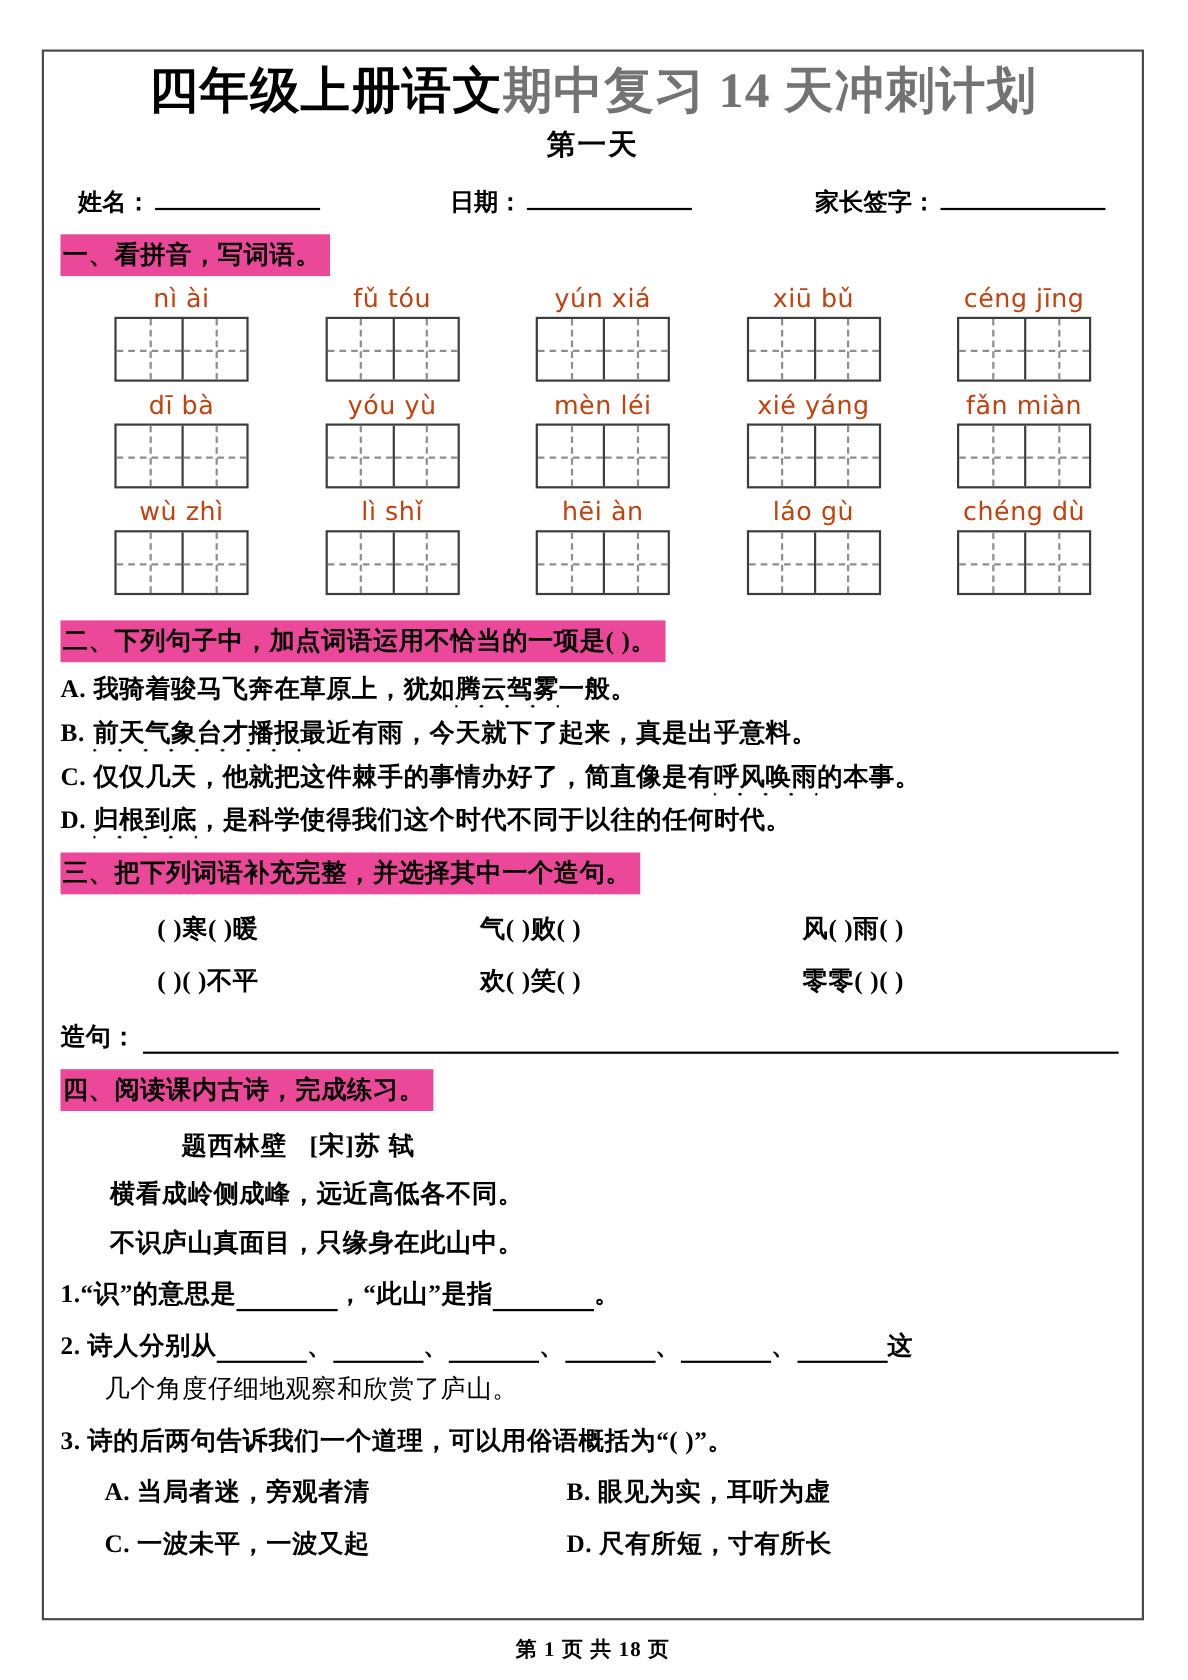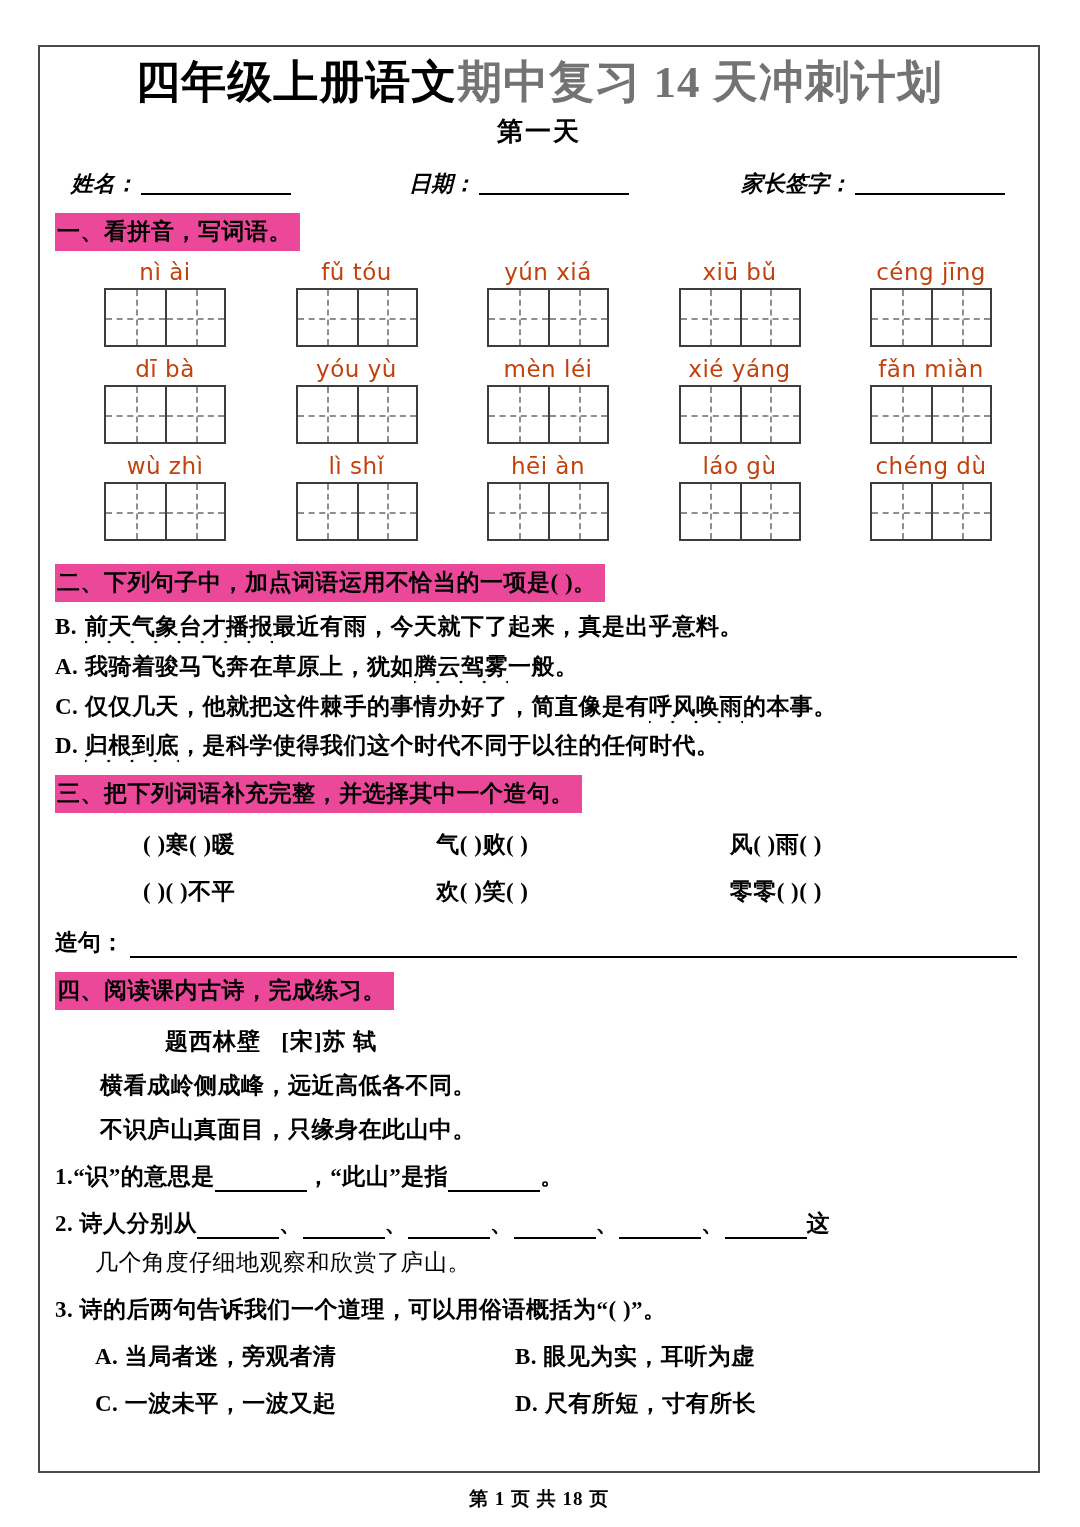--- a/index.html
+++ b/index.html
@@ -54,21 +54,21 @@
 
   
   .info-row {
     display: flex;
     font-size: 22px;
     font-weight: bold;
     margin-top: 20px;
     padding: 0 10px 0 16px;
     align-items: flex-end;
   }
-  .info-item { display: flex; align-items: center; white-space: nowrap; font-style: italic; }
+  .info-item { display: flex; align-items: flex-start; white-space: nowrap; }
   .info-item .lbl { margin-right: 4px; }
   .blank-ul {
     display: inline-block;
     border-bottom: 2px solid #000;
     height: 20px;
   }
   .w150 { width: 150px; }
   .spacer-a { width: 118px; }
   .spacer-b { width: 112px; }
 
@@ -395,24 +395,24 @@
             <div class="tzg-cell"></div>
           </div>
       </div>
     </div>
   </div>
 
   
   <div class="sec-head">二、下列句子中，加点词语运用不恰当的一项是(      )。</div>
 
   <div class="qline">
+    <span class="optlab">A.</span><span>我骑着骏马飞奔在草原上，犹如</span><span class="dotted">腾云驾雾</span><span>一般。</span>
+  </div>
+  <div class="qline">
     <span class="optlab">B.</span><span class="dotted">前天气象台才播报</span><span>最近有雨，今天就下了起来，真是出乎意料。</span>
-  </div>
-  <div class="qline">
-    <span class="optlab">A.</span><span>我骑着骏马飞奔在草原上，犹如</span><span class="dotted">腾云驾雾</span><span>一般。</span>
   </div>
   <div class="qline">
     <span class="optlab">C.</span><span>仅仅几天，他就把这件棘手的事情办好了，简直像是有</span><span class="dotted">呼风唤雨</span><span>的本事。</span>
   </div>
   <div class="qline">
     <span class="optlab">D.</span><span class="dotted">归根到底</span><span>，是科学使得我们这个时代不同于以往的任何时代。</span>
   </div>
 
   
   <div class="sec-head">三、把下列词语补充完整，并选择其中一个造句。</div>

